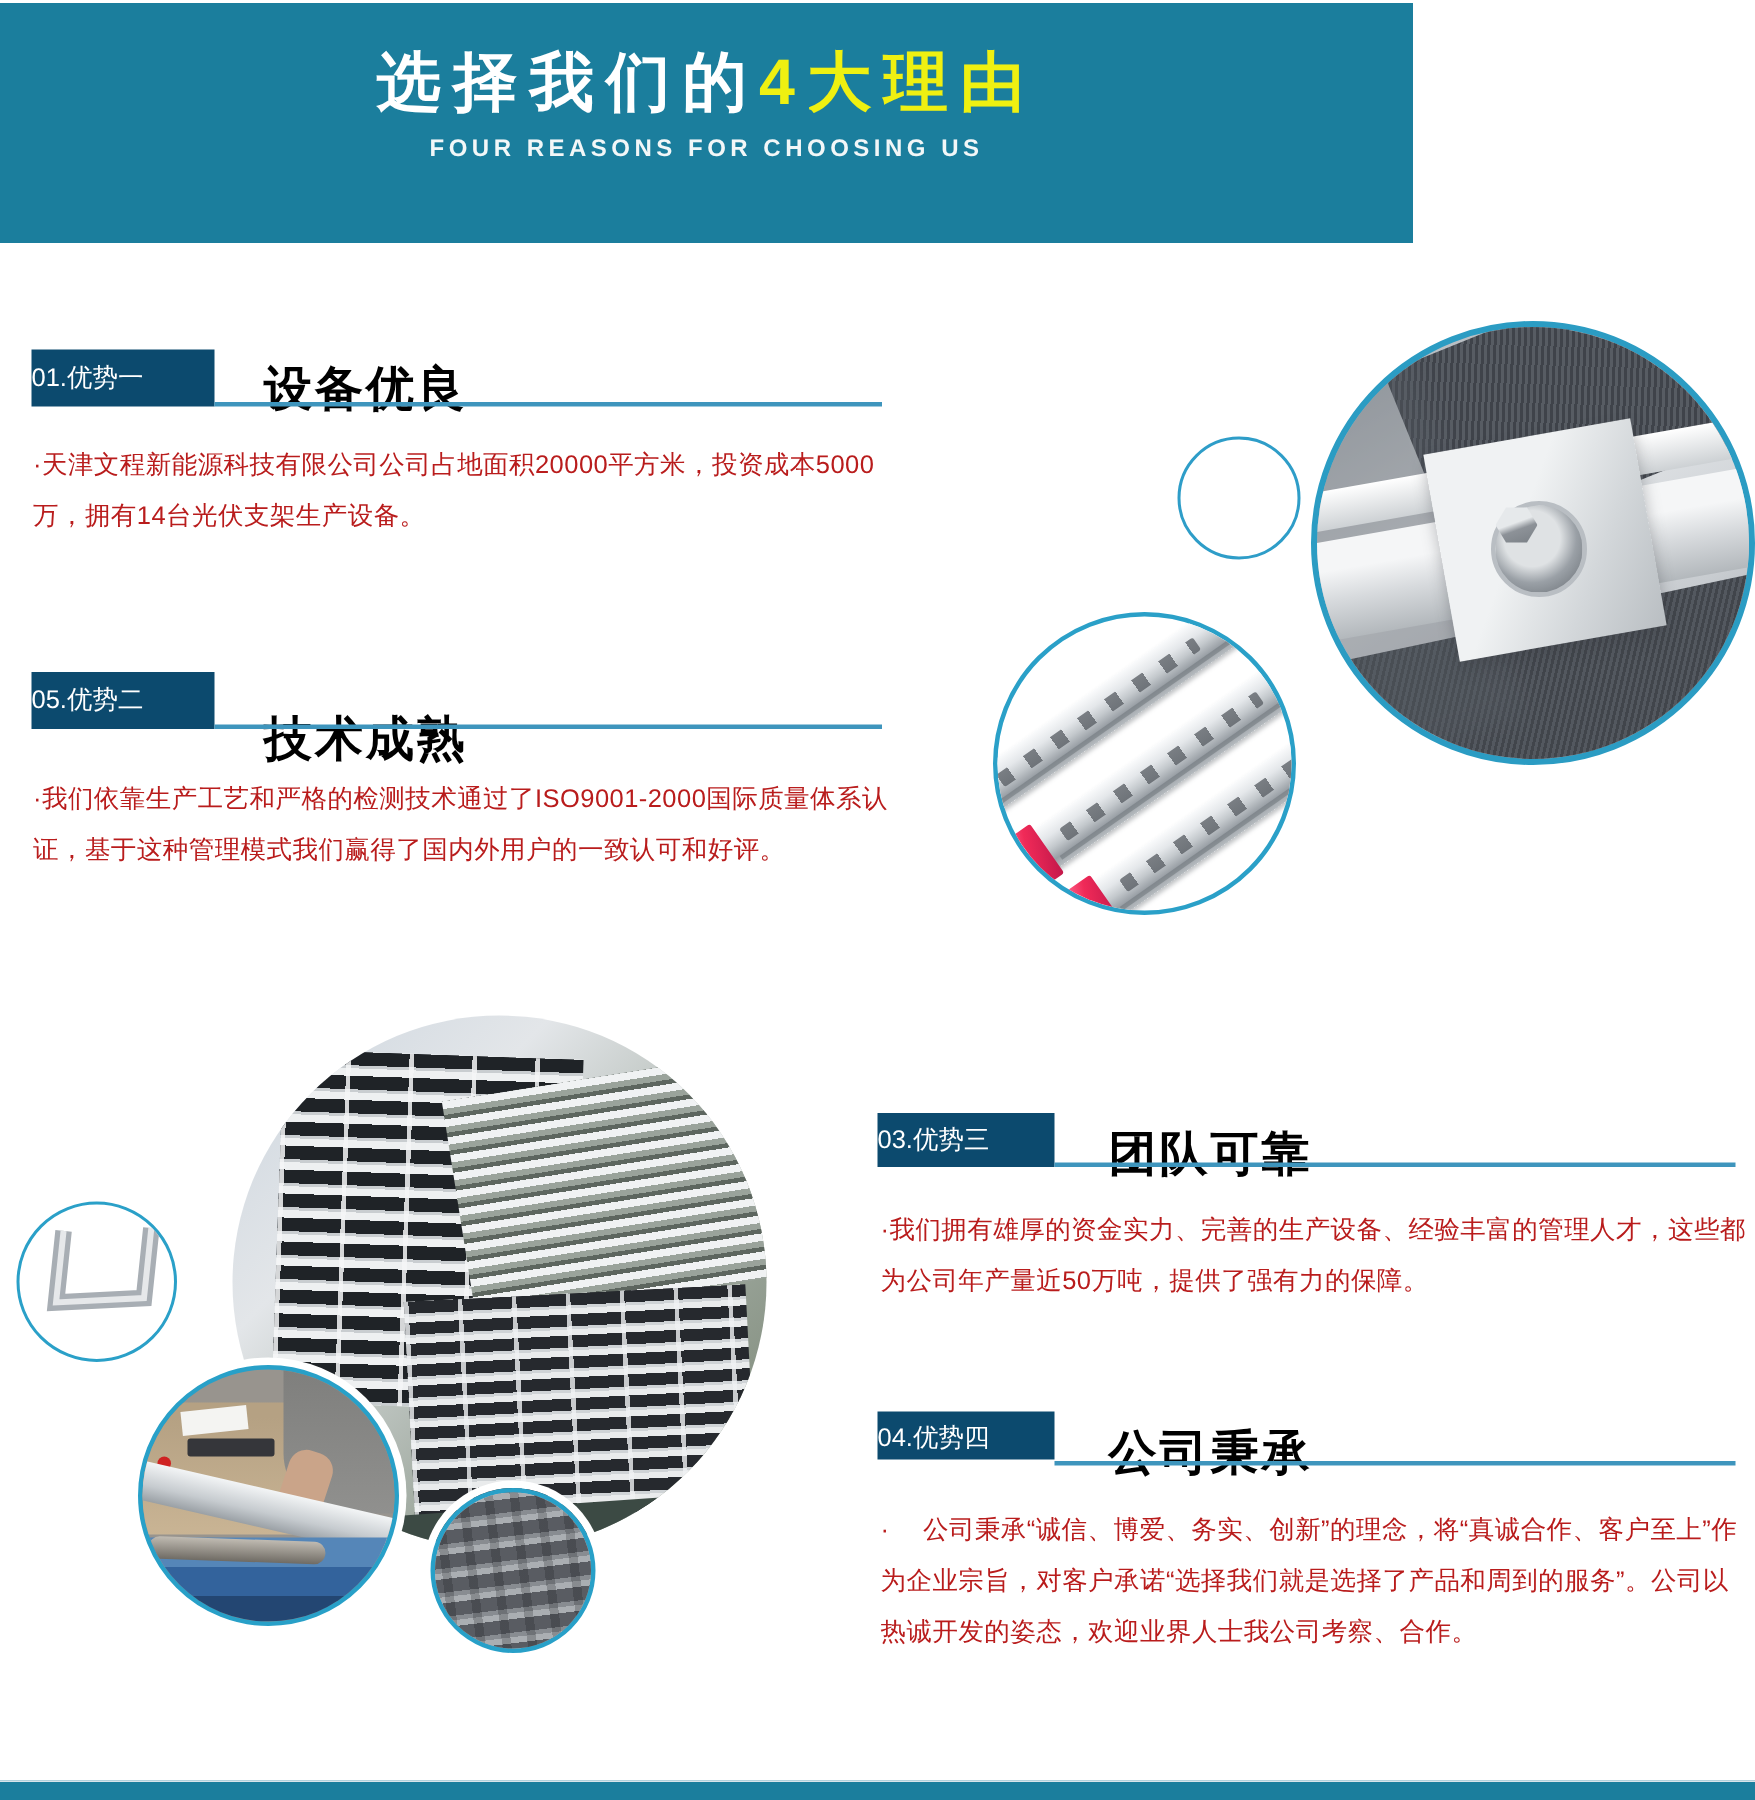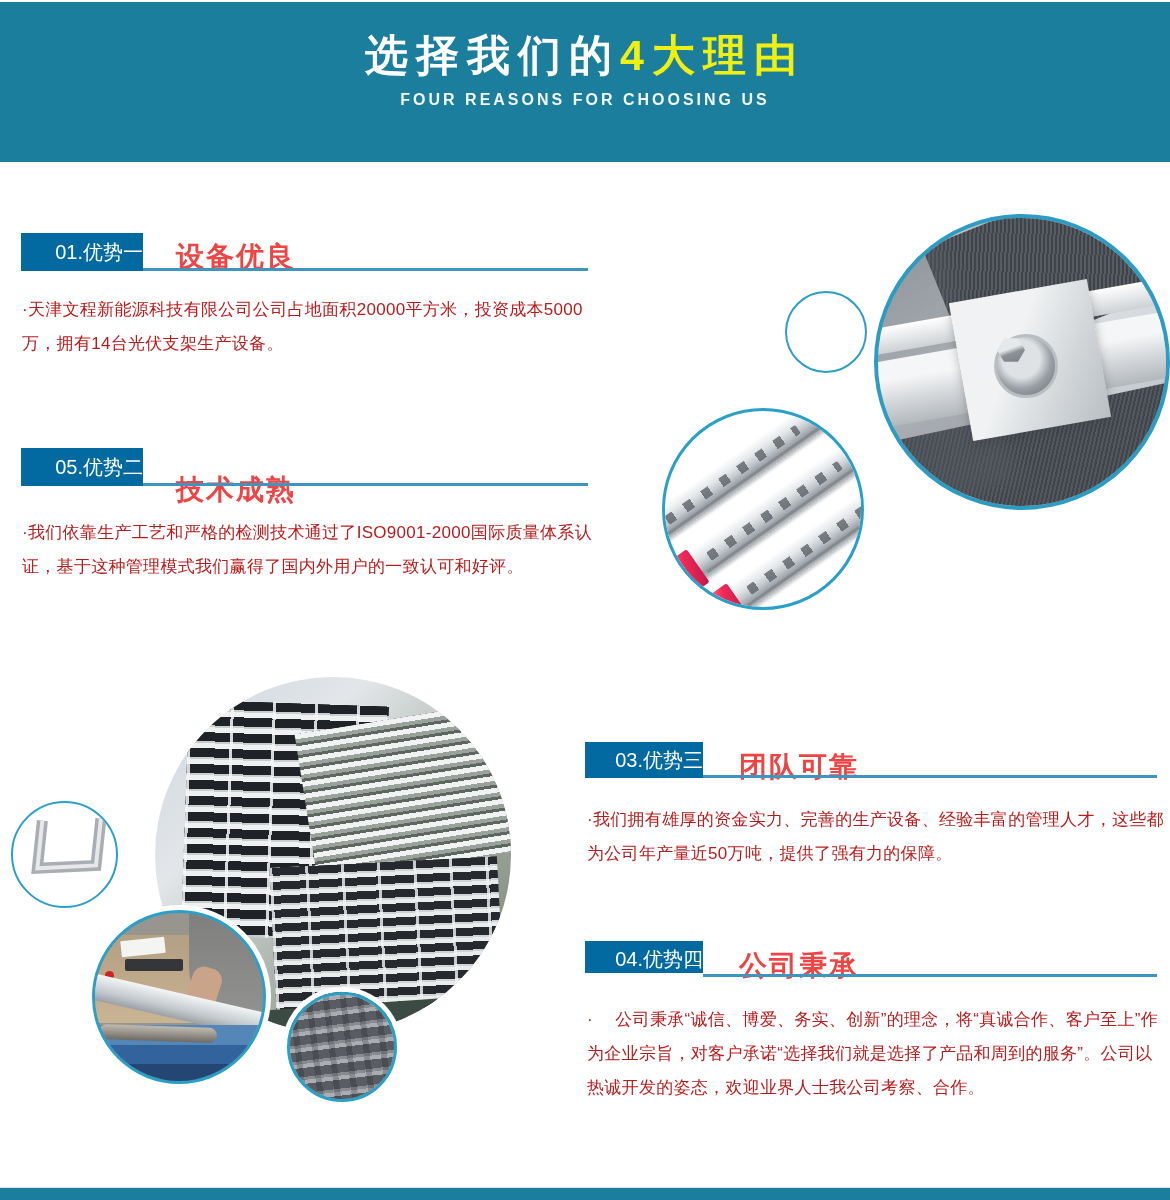--- a/index.html
+++ b/index.html
@@ -2,33 +2,33 @@
 <html><head>
 <meta charset="utf-8">
 <style>
   html,body{margin:0;padding:0;}
   body{
     width:1170px;height:1200px;position:relative;background:#ffffff;
     font-family:"Liberation Sans", sans-serif;overflow:hidden;
   }
 
   
-  .hero{position:absolute;left:0;top:2px;width:1170px;height:160px;background:#1b7e9d;text-align:center;color:#fff;}
+  .hero{position:absolute;left:0;top:2px;width:942px;height:160px;background:#1b7e9d;text-align:center;color:#fff;}
   .hero-title{margin-top:30px;font-size:43px;font-weight:bold;letter-spacing:8px;line-height:1.1;}
   .hero-title .accent{color:#eff011;}
   .hero-subtitle{margin-top:12px;font-size:16px;font-weight:bold;letter-spacing:3px;color:#f2f7f8;}
 
   
-  .badge{position:absolute;background:#0369a1;color:#ffffff;text-align:right;font-size:20px;}
+  .badge{position:absolute;background:#0c4a6e;color:#ffffff;text-align:left;font-size:17px;}
   .b1{left:21px;top:233px;width:122px;height:38px;line-height:38px;}
   .b2{left:21px;top:448px;width:122px;height:38px;line-height:38px;}
   .b3{left:585px;top:742px;width:118px;height:36px;line-height:36px;}
   .b4{left:585px;top:941px;width:118px;height:32px;line-height:36px;}
 
-  .ftitle{position:absolute;margin:0;font-size:28px;font-weight:bold;color:#ef4444;letter-spacing:2px;}
+  .ftitle{position:absolute;margin:0;font-size:32px;font-weight:bold;color:#000000;letter-spacing:2px;}
   .t1{left:176px;top:238px;} .t2{left:176px;top:471px;}
   .t3{left:739px;top:748px;} .t4{left:739px;top:947px;}
 
   .fline{position:absolute;height:3px;background:#3e95bd;}
   .l1{left:143px;top:268px;width:445px;}
   .l2{left:143px;top:483px;width:445px;}
   .l3{left:703px;top:775px;width:454px;}
   .l4{left:703px;top:974px;width:454px;}
 
   .fbody{position:absolute;margin:0;font-size:17px;line-height:34px;color:#b91c1c;width:578px;letter-spacing:.3px;}

